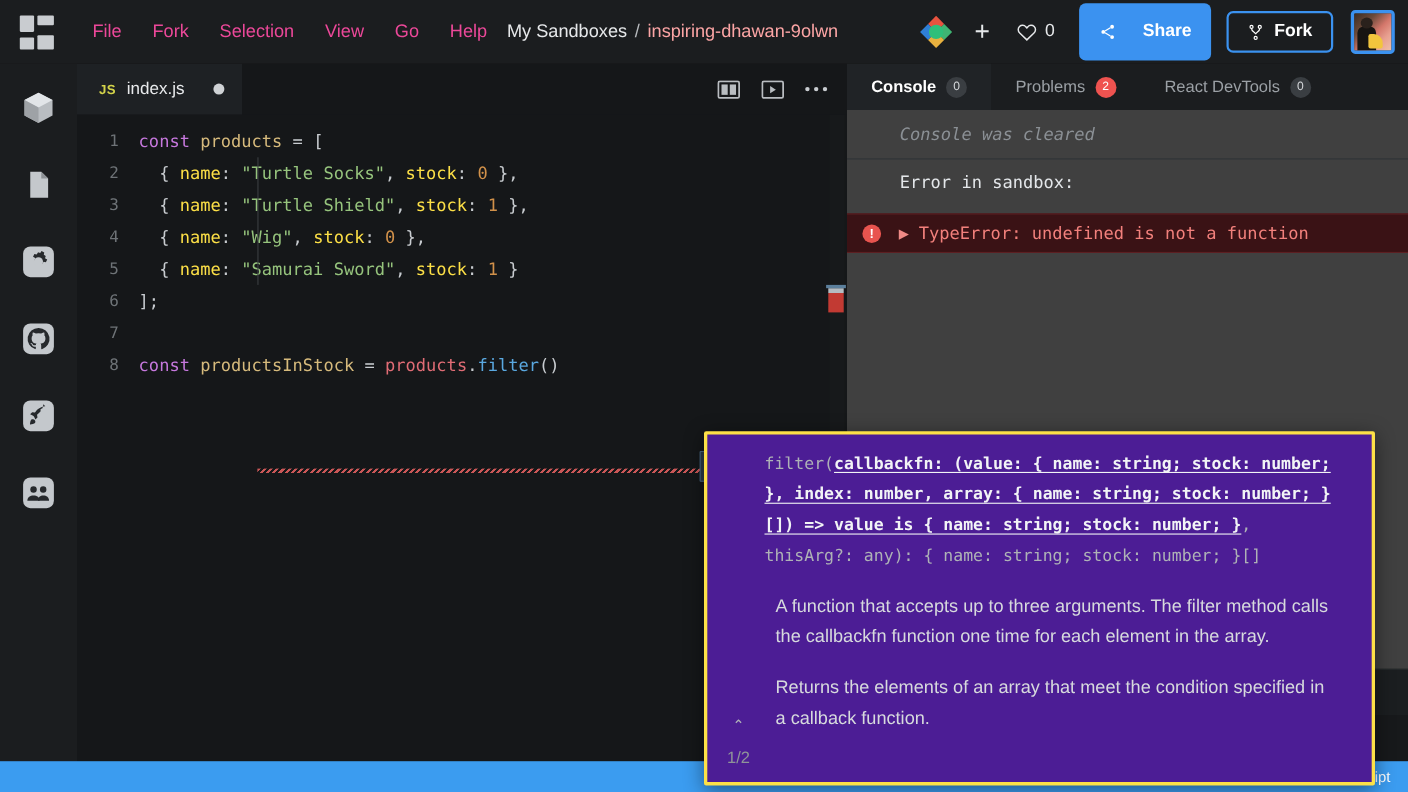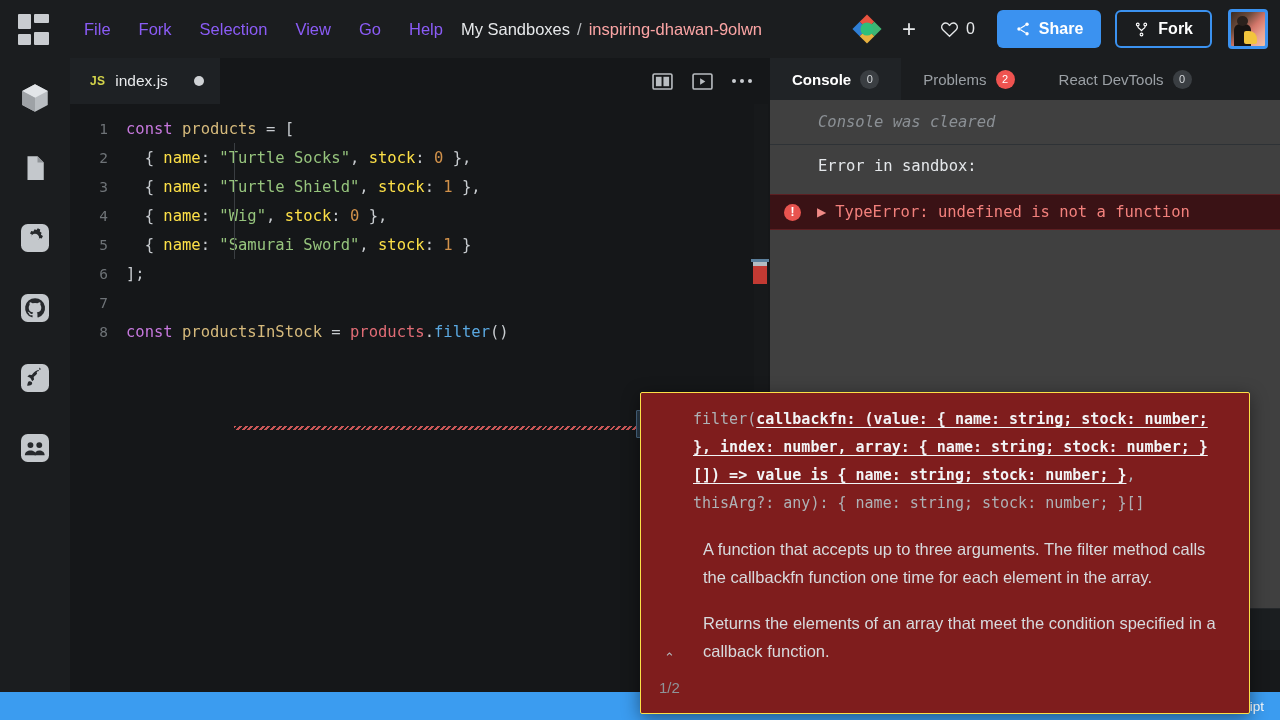--- a/index.html
+++ b/index.html
@@ -21,42 +21,42 @@
     display:grid; grid-template-columns:13px 15px; grid-template-rows:15px 13px;
     gap:3px; align-content:center; justify-content:center; cursor:pointer;
   }
   .logo-grid i { background:#c9ccd0; display:block; border-radius:1px; }
   .logo-grid i:nth-child(1){ height:15px; }
   .logo-grid i:nth-child(2){ height:9px; align-self:start; }
   .logo-grid i:nth-child(3){ height:11px; align-self:end; }
   .logo-grid i:nth-child(4){ height:13px; }
 
   .menu-item {
-    color:#8b5cf6; font-size:16.5px; padding:4px 14px; height:58px;
+    color:#ec4899; font-size:16.5px; padding:4px 14px; height:58px;
     display:flex; align-items:center; cursor:pointer; white-space:nowrap;
   }
 
   .breadcrumb { display:flex; align-items:center; margin-left:4px; font-size:16.5px; white-space:nowrap; }
   .bc-root { color:#e6e8ea; cursor:pointer; }
   .bc-sep  { color:#b7babd; margin:0 7px; }
   .bc-name { color:#fca5a5; cursor:pointer; }
 
   .topbar-right { margin-left:auto; display:flex; align-items:center; padding-right:12px; gap:2px; }
 
   .gem-icon { width:30px; height:30px; margin:0 8px; cursor:pointer; }
   .plus-btn {
     width:34px; height:34px; display:flex; align-items:center; justify-content:center;
     color:#e6e8ea; font-size:24px; cursor:pointer; font-weight:300; line-height:1;
   }
   .like-box { display:flex; align-items:center; gap:7px; padding:0 12px; cursor:pointer; }
   .like-count { color:#e6e8ea; font-size:16px; }
 
   .share-btn {
-    display:flex; align-items:center; gap:8px; background:#3b92f0; color:#fff;
-    height:38px; padding:0 18px; border-radius:6px; font-size:16px; font-weight:700;
+    display:flex; align-items:center; gap:24px; background:#3b92f0; color:#fff;
+    height:52px; padding:0 18px; border-radius:6px; font-size:16px; font-weight:700;
     cursor:pointer; margin-left:8px;
   }
   .fork-btn {
     display:flex; align-items:center; gap:9px; border:2px solid #3b92f0; color:#fff;
     height:38px; padding:0 17px; border-radius:6px; font-size:16px; font-weight:700;
     cursor:pointer; margin-left:12px; background:transparent;
   }
   .avatar {
     width:40px; height:40px; margin-left:14px; border:3px solid #3b92f0; border-radius:4px;
     cursor:pointer; overflow:hidden; position:relative;
@@ -130,21 +130,21 @@
     position:absolute; right:3px; top:158px; width:14px; height:22px;
     background:linear-gradient(180deg,#b5bcc2 0 18%,#c23a33 18% 100%);
   }
   .ed-scroll-marker::before {
     content:""; position:absolute; left:-2px; top:-3px; width:18px; height:3px; background:#5b7f9c;
   }
 
   
   .tooltip {
     position:absolute; left:570px; top:334px; width:610px; min-height:322px;
-    background:#7f1d1d; border:1px solid #fde047; border-radius:2px;
+    background:#4c1d95; border:3px solid #fde047; border-radius:2px;
     padding:10px 0 14px 0; z-index:40; box-shadow:0 4px 18px rgba(0,0,0,.45);
   }
   .sig {
     font-family:"DejaVu Sans Mono", monospace; font-size:15px; line-height:28px;
     color:#b8bcc0; padding:2px 24px 0 52px; word-wrap:break-word;
   }
   .sig .p-bold { color:#f2f4f6; font-weight:700; text-decoration:underline; text-underline-offset:3px; }
   .sig .p-dim  { color:#aeb2b6; }
   .tt-body { padding:18px 30px 0 62px; }
   .tt-para {

